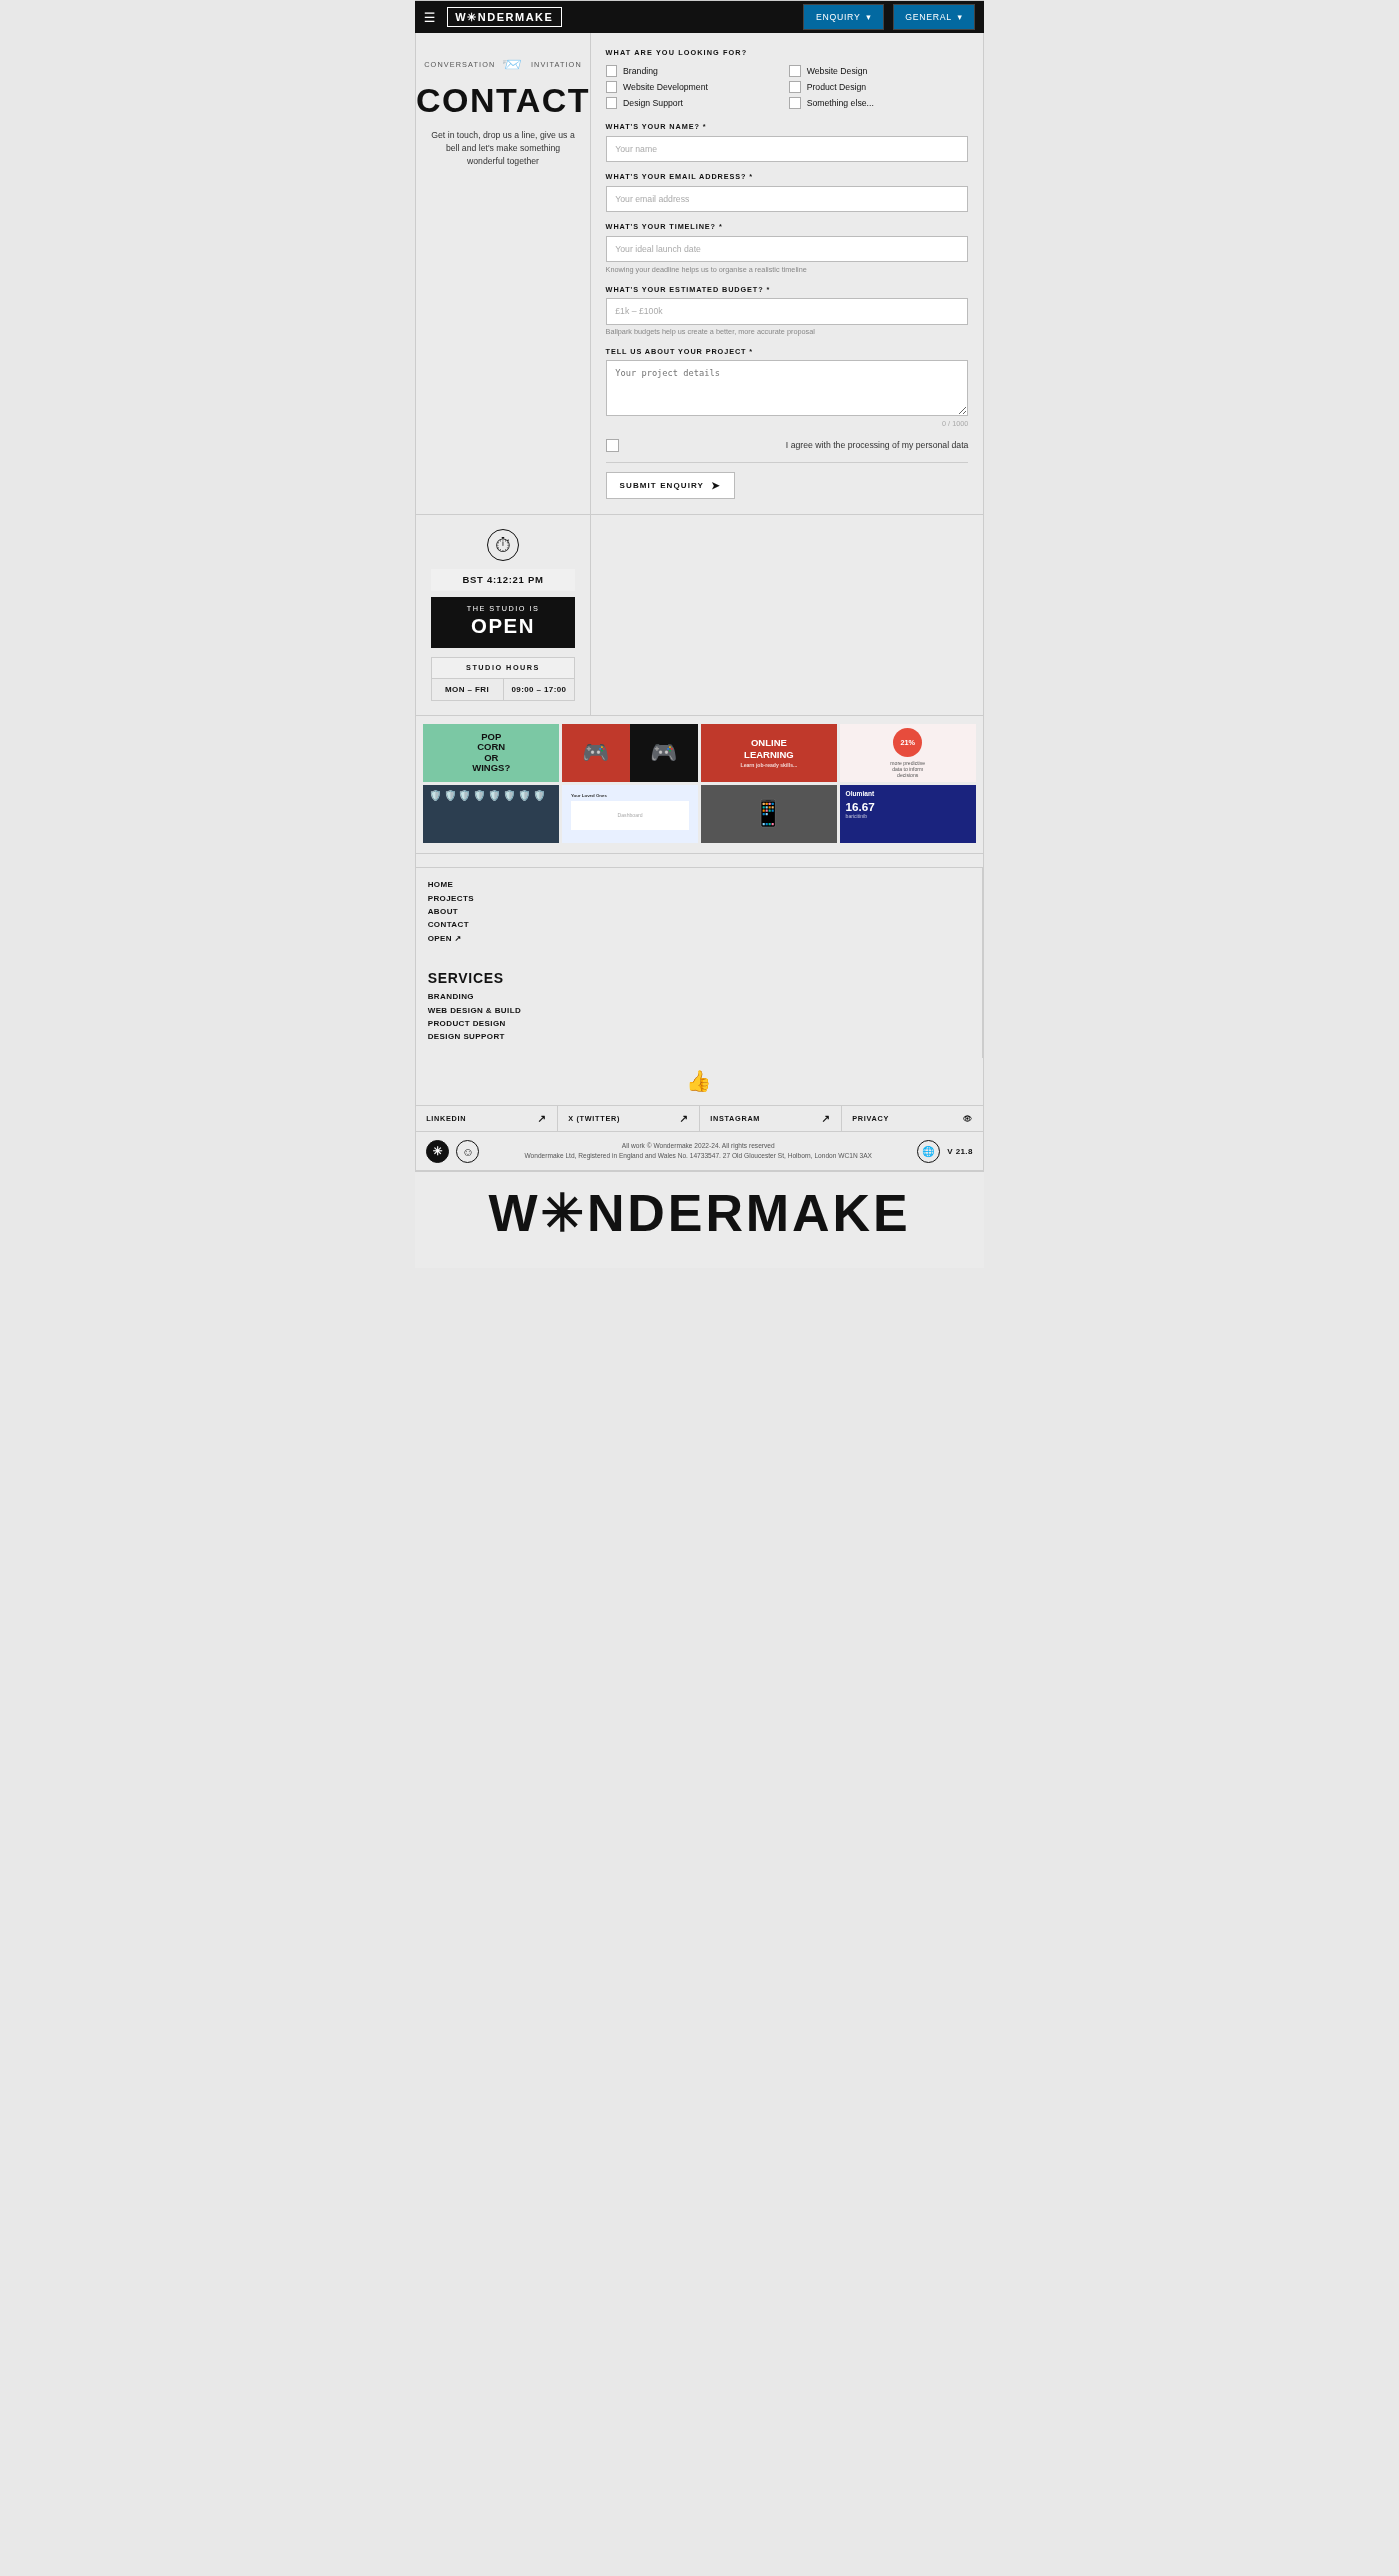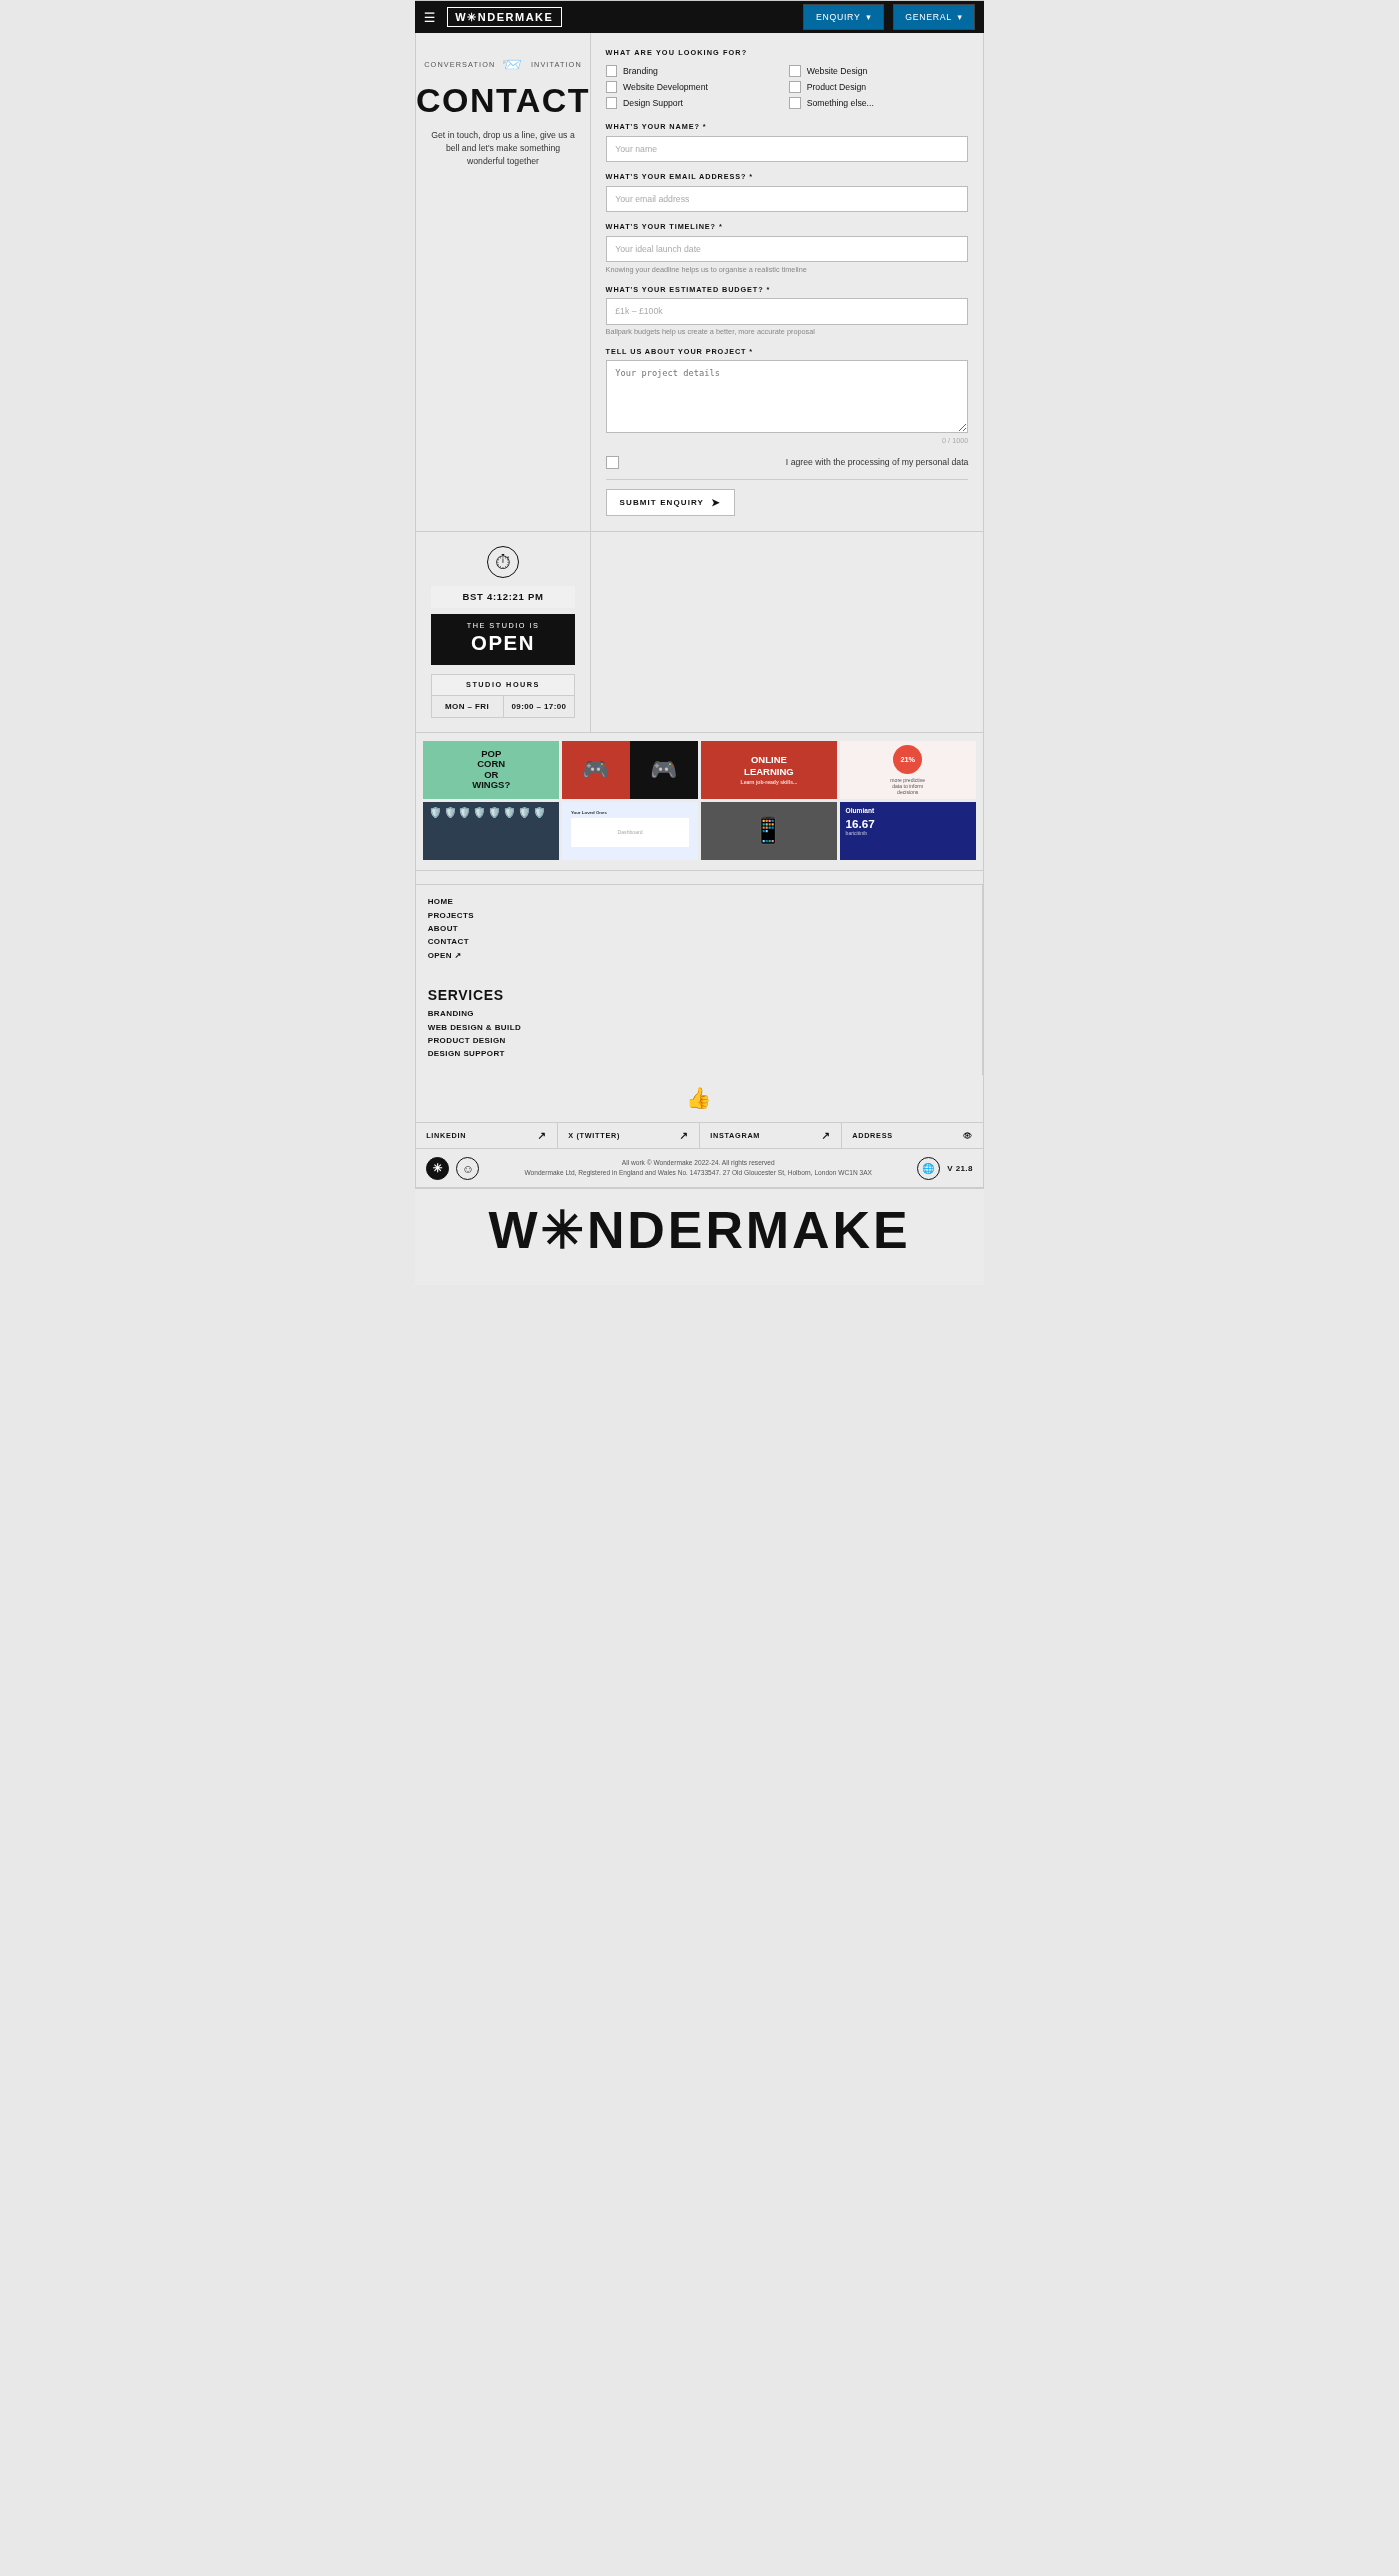--- a/index.html
+++ b/index.html
@@ -166,21 +166,21 @@
     }
 
     .form-textarea {
       width: 100%;
       border: 1.1px solid #bbb;
       background: #fff;
       padding: 7.3px 8.7px;
       font-size: 8.7px;
       color: #888;
       resize: vertical;
-      height: 73px;
+      height: 56px;
       outline: none;
     }
 
     .textarea-counter {
       text-align: right;
       font-size: 7.3px;
       color: #aaa;
       margin-top: 1.5px;
     }
 
@@ -817,21 +817,21 @@
       </div>
       <div class="footer-social-item">
         <span>X (TWITTER)</span>
         <span class="ext-arrow">↗</span>
       </div>
       <div class="footer-social-item">
         <span>INSTAGRAM</span>
         <span class="ext-arrow">↗</span>
       </div>
       <div class="footer-social-item">
-        <span>ADDRESS</span>
+        <span>PRIVACY</span>
         <span>👁</span>
       </div>
     </div>
 
     <div class="footer-bottom">
       <div class="footer-asterisk-btn">✳</div>
       <div class="footer-smiley-btn">☺</div>
       <div class="footer-copyright">
         <div>All work © Wondermake 2022-24. All rights reserved</div>
         <div>Wondermake Ltd, Registered in England and Wales No. 14733547. 27 Old Gloucester St, Holborn, London WC1N 3AX</div>

